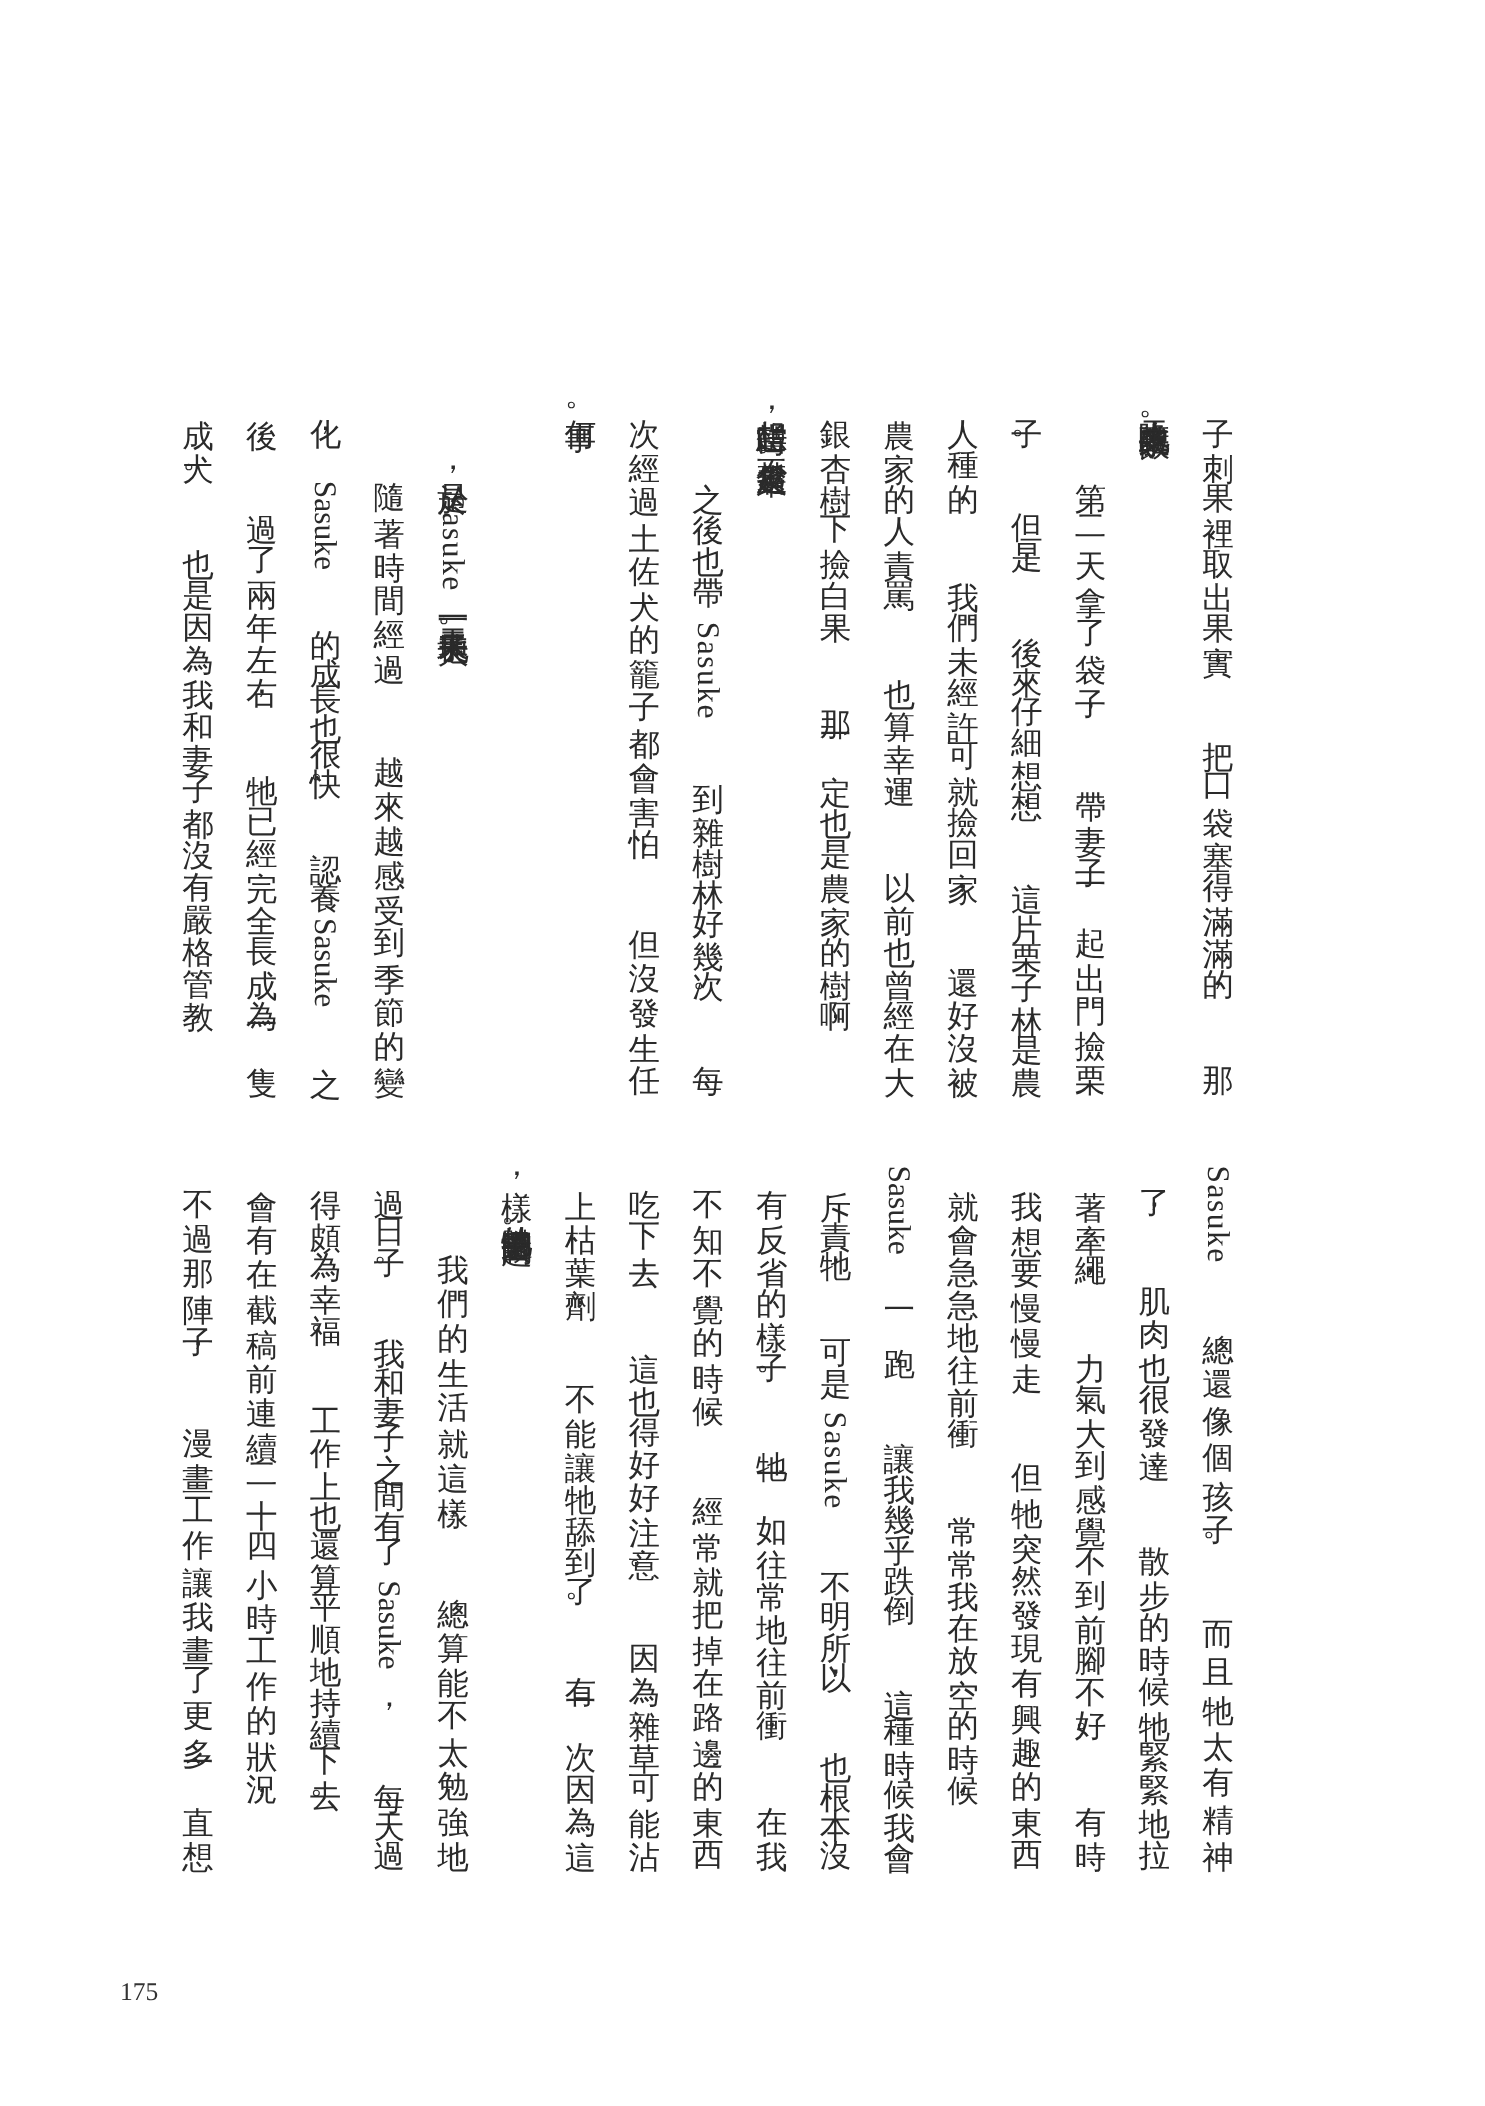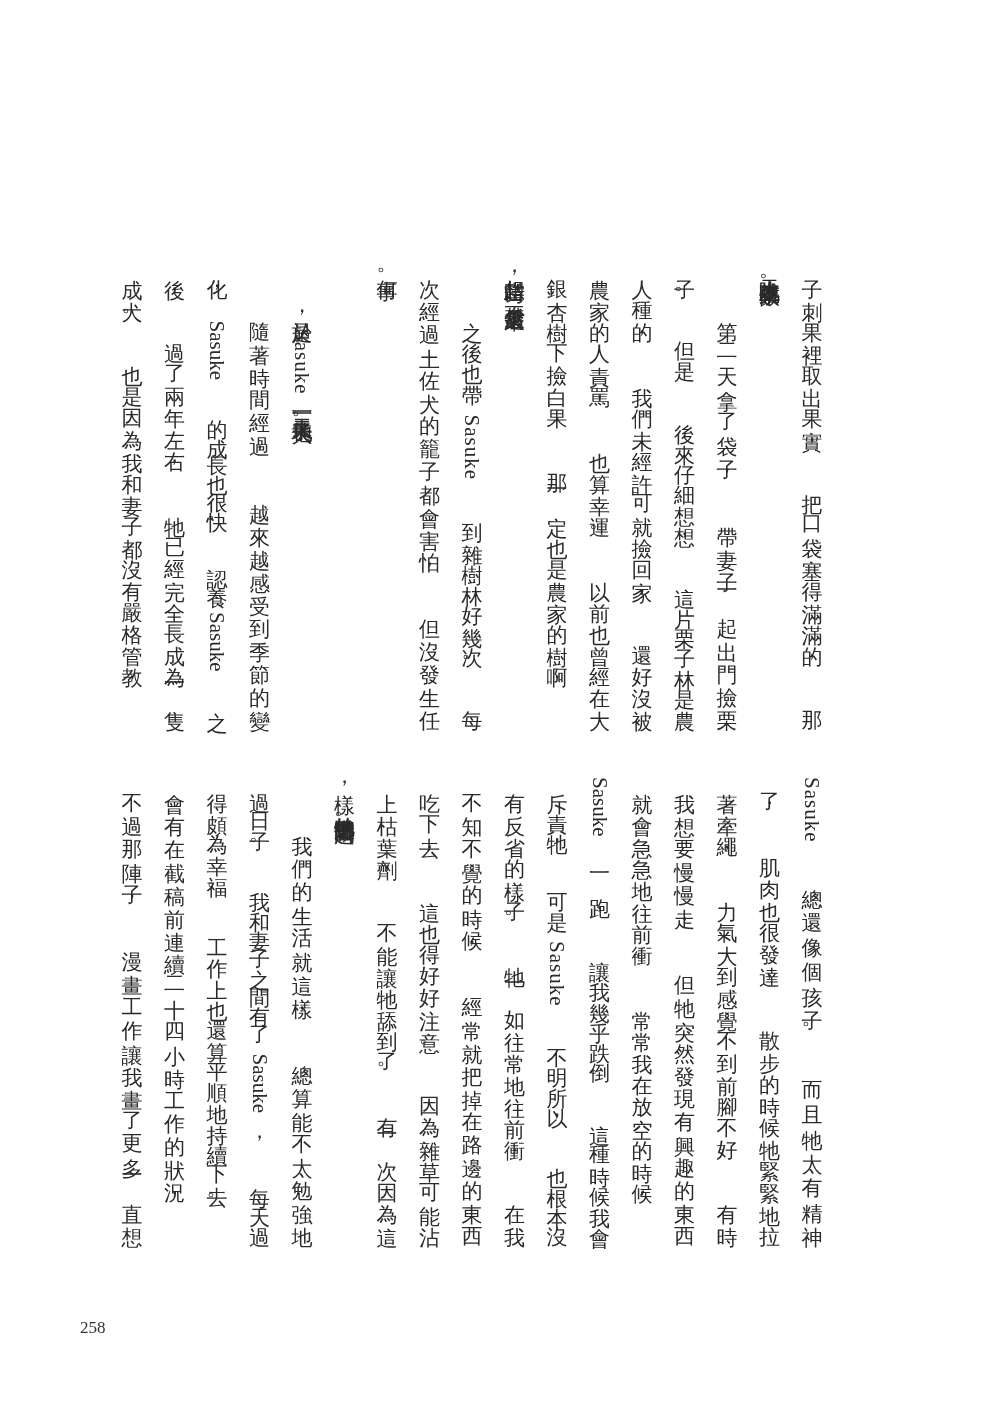--- a/index.html
+++ b/index.html
@@ -118,14 +118,14 @@
     <div class="col c10 full">吃下去，這也得好好注意。因為雜草可能沾</div>
     <div class="col c11 full">上枯葉劑，不能讓牠舔到了。有一次因為這</div>
     <div class="col c12">樣，牠的身體還出了問題。</div>
     <div class="col c13 full indent">我們的生活就這樣，總算能不太勉強地</div>
     <div class="col c14 full tight">過日子。我和妻子之間有了 Sasuke，每天過</div>
     <div class="col c15 full tight">得頗為幸福。工作上也還算平順地持續下去。</div>
     <div class="col c16 full">會有在截稿前連續二十四小時工作的狀況，</div>
     <div class="col c17 full">不過那陣子，漫畫工作讓我畫了更多一直想</div>
   </div>
 
-  <div class="page-number">258</div>
+  <div class="page-number">175</div>
 </div>
 
 </body></html>

